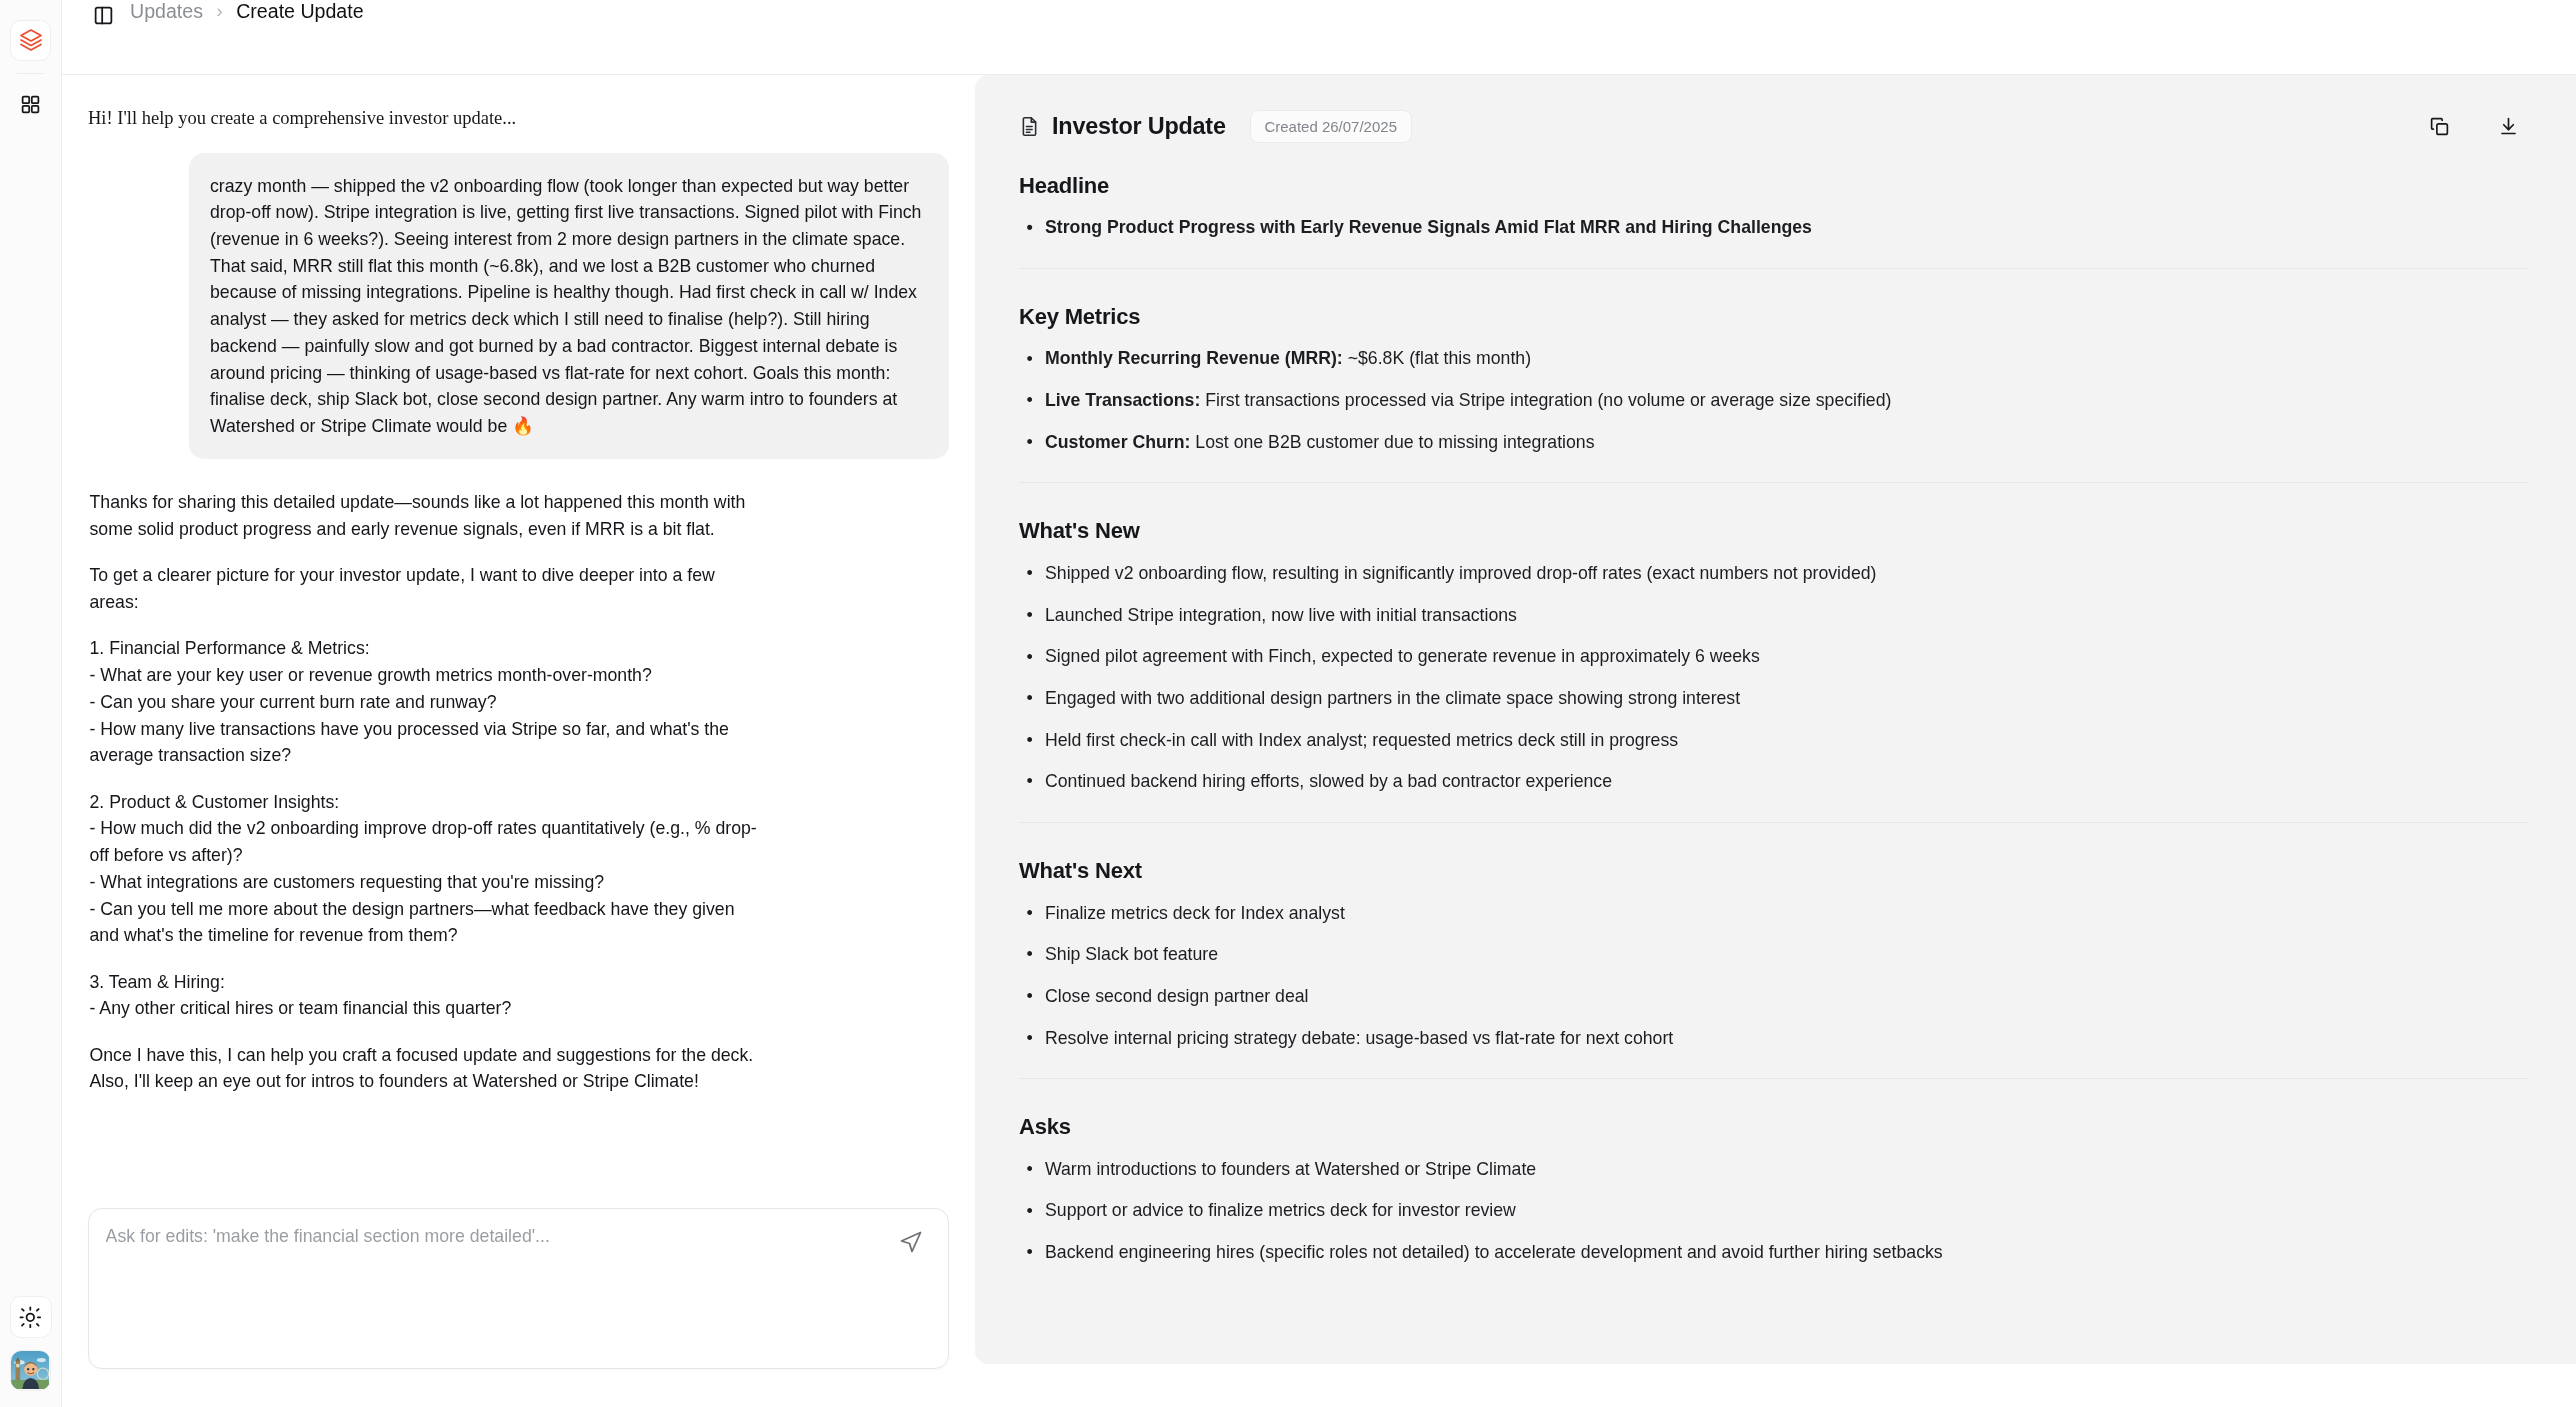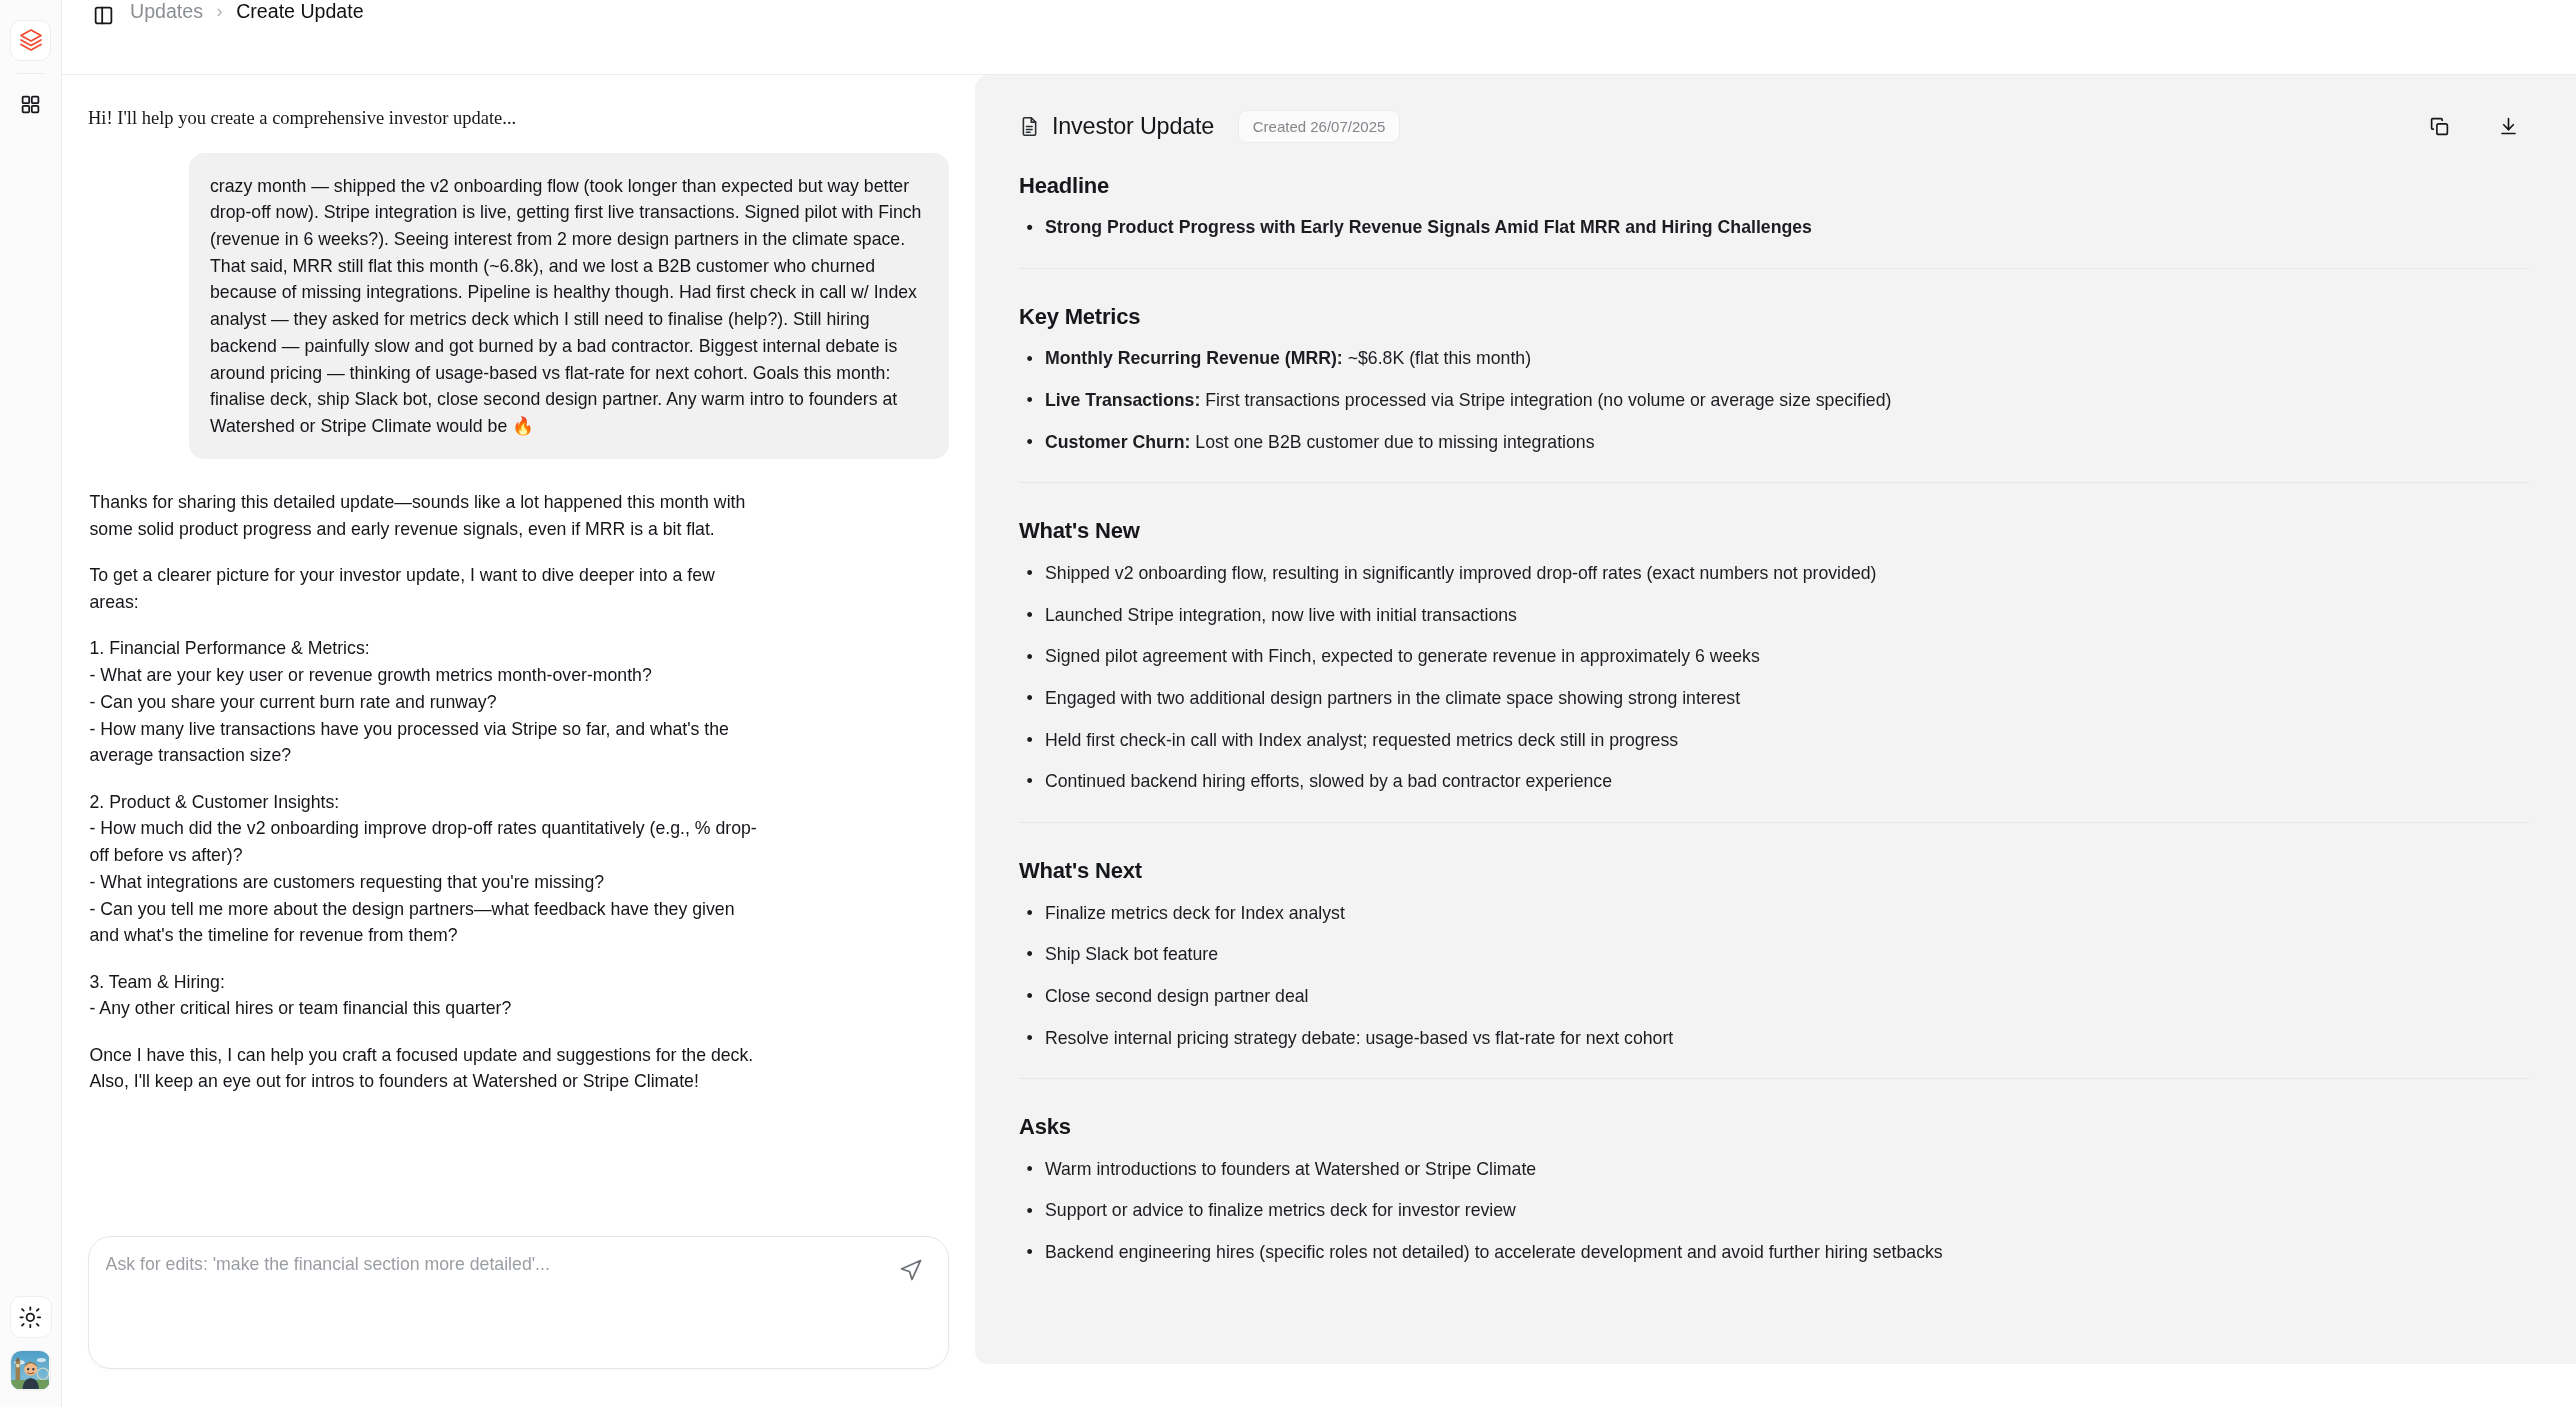--- a/index.html
+++ b/index.html
@@ -98,23 +98,23 @@
     padding-left: 1.5px;
   }
   .ai-block p { margin: 0 0 19.6px 0; max-width: 678px; }
   .ai-group { margin: 0 0 19.6px 0; max-width: 678px; }
   .ai-group div { margin: 0; }
 
   
   .composer-wrap { flex: 0 0 auto; padding: 12px 26px 39px 26px; }
   .composer {
     position: relative;
-    border: 1.5px solid #e6e6e6; border-radius: 23px;
+    border: 1.5px solid #e6e6e6; border-radius: 14px;
     background: #ffffff;
-    height: 133px;
+    height: 161px;
     box-shadow: 0 1.5px 3px rgba(0,0,0,0.025);
   }
   .composer-input {
     position: absolute; left: 16.6px; top: 16.6px; right: 68px;
     border: 0; outline: none; background: transparent;
     font-family: "Liberation Sans", sans-serif;
     font-size: 17.7px; color: #16181a;
     width: calc(100% - 84px);
   }
   .composer-input::placeholder { color: #9a9ea3; }
@@ -134,21 +134,21 @@
     overflow: hidden;
     display: flex; flex-direction: column;
     min-width: 0;
   }
   .doc-head {
     display: flex; align-items: center;
     padding: 35px 47px 0 44px;
     gap: 0;
   }
   .doc-title-group { display: flex; align-items: center; gap: 12px; }
-  .doc-title { font-size: 23.4px; font-weight: normal; color: #14161a; letter-spacing: -0.2px; }
+  .doc-title { font-size: 23.4px; font-weight: bold; color: #14161a; letter-spacing: -0.2px; }
   .doc-badge {
     background: #fbfbfb; border: 1.5px solid #eaeaea; border-radius: 8.3px;
     padding: 6.8px 13.6px; font-size: 15px; color: #82868b;
     margin-left: 12px;
   }
   .doc-head-spacer { flex: 1 1 auto; }
   .doc-actions { display: flex; align-items: center; gap: 39px; padding-right: 6px; }
   .doc-action { width: 30px; height: 30px; display: flex; align-items: center; justify-content: center; }
 
   .doc-body { padding: 30px 47px 0 44px; overflow: hidden; }

